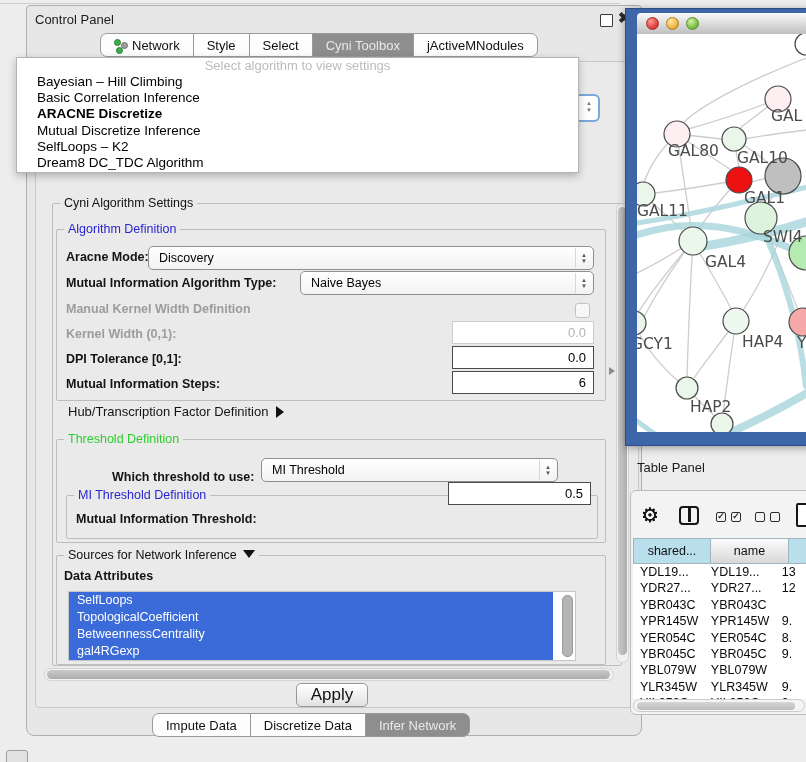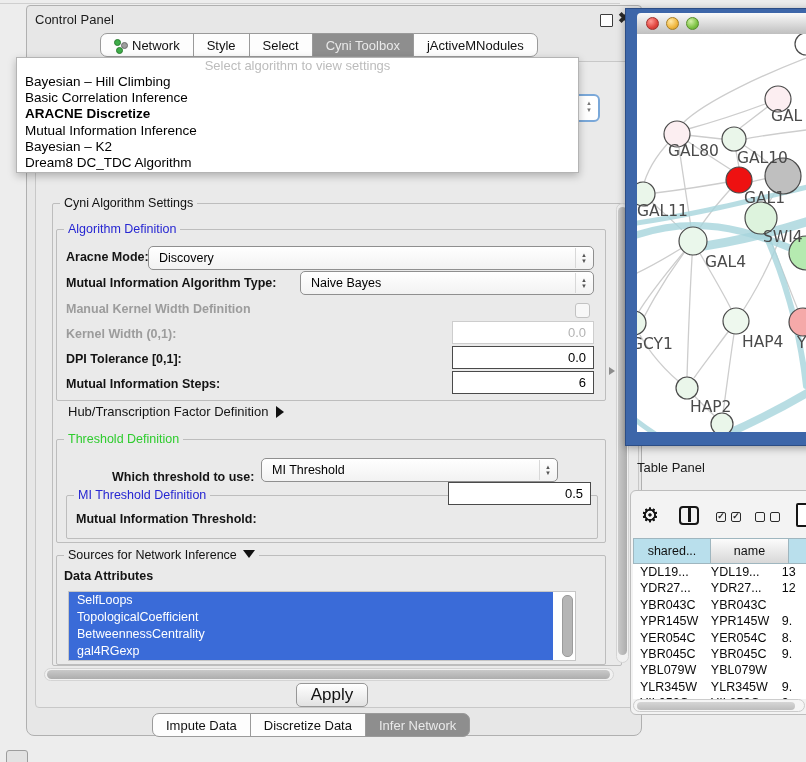--- a/index.html
+++ b/index.html
@@ -35,21 +35,21 @@
 
   
   #hidden-combo-fragment{left:569px;top:94px;width:31px;height:28px;background:#fff;
     border:2px solid #7aa8d9;border-radius:6px;box-sizing:border-box;}
   #hidden-combo-fragment .arr{position:absolute;right:3px;top:4px;font-size:6px;color:#777;line-height:7px;text-align:center;width:12px;}
 
   
   #algo-popup{left:16px;top:57px;width:561px;height:114px;background:#ffffff;
     border:1px solid #b4b4b4;box-shadow:0 3px 8px rgba(0,0,0,.25);z-index:50;}
   #algo-popup .ph{height:16px;text-align:center;color:#bcbcbc;font-size:13px;line-height:16px;}
-  .popup-item{height:16.2px;line-height:16.2px;padding-left:8px;font-size:13.5px;color:#000;}
+  .popup-item{height:16.2px;line-height:16.2px;padding-left:20px;font-size:13.5px;color:#000;}
   .popup-item.bold{font-weight:bold;}
 
   
   .groupbox{position:absolute;border:1px solid #bdbdbd;border-radius:2px;}
   .legend{position:absolute;top:-8px;left:7px;background:#eaeaea;padding:0 4px;font-size:12.5px;color:#111;white-space:nowrap;}
   .legend.blue{color:#2626d2;}
   .legend.green{color:#2ecc2e;}
 
   .form-label{position:absolute;font-size:12.5px;font-weight:bold;color:#141414;white-space:nowrap;}
   .form-label.disabled{color:#9c9c9c;}
@@ -256,22 +256,22 @@
 
   <div class="abs" id="hidden-combo-fragment">
     <span class="arr">▲<br>▼</span>
   </div>
   <div class="abs" id="algo-popup">
     <div class="ph">Select algorithm to view settings</div>
     <div>
         <div class="popup-item">Bayesian – Hill Climbing</div>
         <div class="popup-item">Basic Correlation Inference</div>
         <div class="popup-item bold">ARACNE Discretize</div>
-        <div class="popup-item">Mutual Information Inference</div>
-        <div class="popup-item">Bayesian – K2</div>
+        <div class="popup-item">Mutual Discretize Inference</div>
+        <div class="popup-item">SelfLoops – K2</div>
         <div class="popup-item">Dream8 DC_TDC Algorithm</div>
       </div>
   </div>
 
   <div class="abs" id="divider-arrow"></div>
 
   <div class="abs" id="network-window"></div>
   <div class="abs" id="net-titlebar">
     <span class="tl red"></span>
     <span class="tl yellow"></span>

